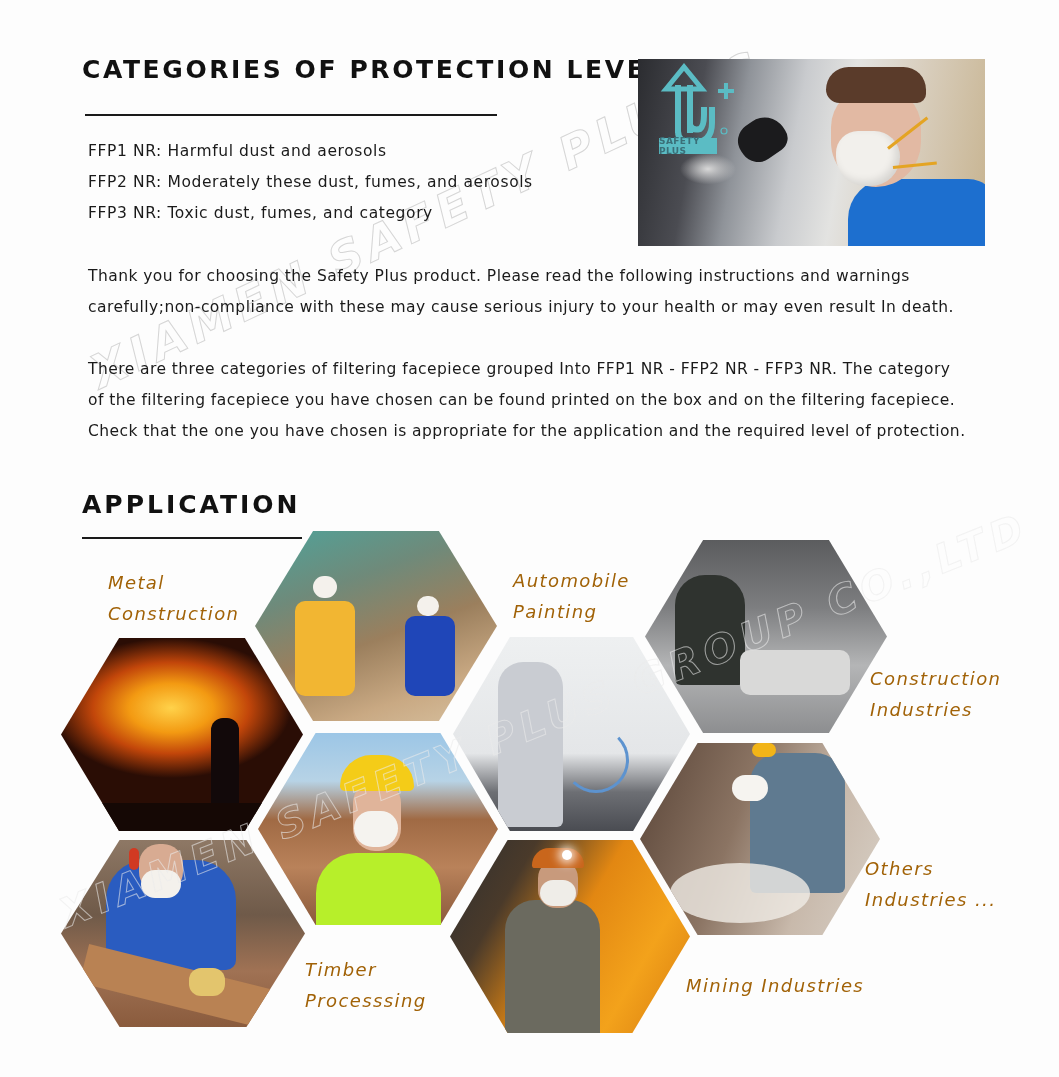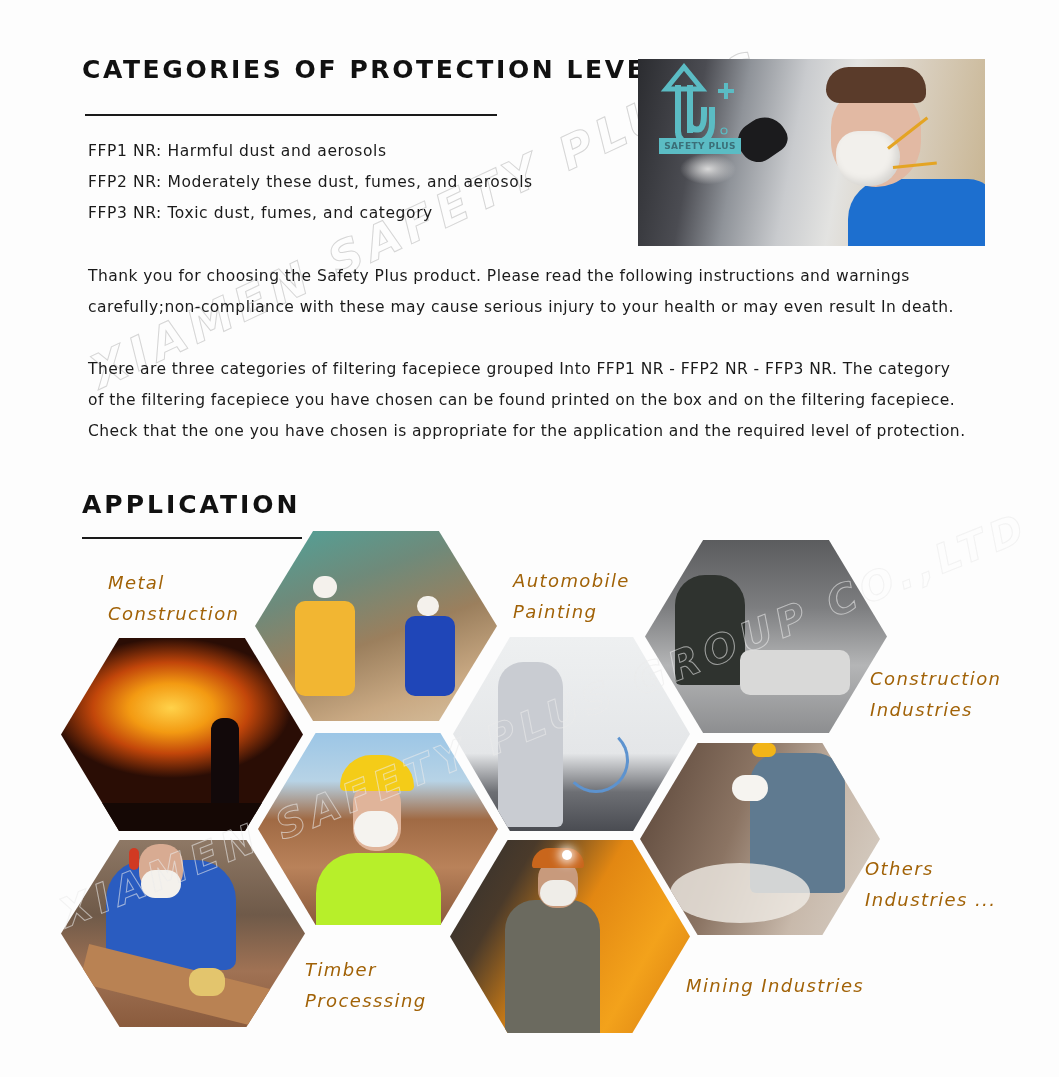--- a/index.html
+++ b/index.html
@@ -50,21 +50,21 @@
     background: #f2f0ec; border-radius: 30px 35px 40px 40px;
     box-shadow: inset -4px -4px 8px rgba(0,0,0,0.12);
   }
   .hero .strap { position: absolute; height: 3px; background: #e4a423; transform-origin: left center; }
   .hero .glove {
     position: absolute; left: 100px; top: 60px; width: 48px; height: 40px;
     background: #1b1b1d; border-radius: 18px 22px 14px 18px; transform: rotate(-35deg);
   }
   .logo { position: absolute; left: 10px; top: 4px; width: 100px; height: 92px; }
   .logo-badge {
-    position: absolute; left: 21px; top: 79px; width: 82px; height: 16px;
+    position: absolute; left: 21px; top: 79px; width: 58px; height: 16px;
     background: #5bbcc4; color: #3b6f78; font-size: 9px; font-weight: bold;
     display: flex; align-items: center; justify-content: center; letter-spacing: 0.4px;
     font-family: "DejaVu Sans", sans-serif;
   }
   .watermark {
     position: absolute; font-family: "DejaVu Sans", sans-serif; font-weight: bold; font-style: italic;
     color: transparent; -webkit-text-stroke: 1px rgba(180,180,180,0.55);
     font-size: 46px; letter-spacing: 6px; white-space: nowrap; transform-origin: left bottom;
     pointer-events: none;
   }

